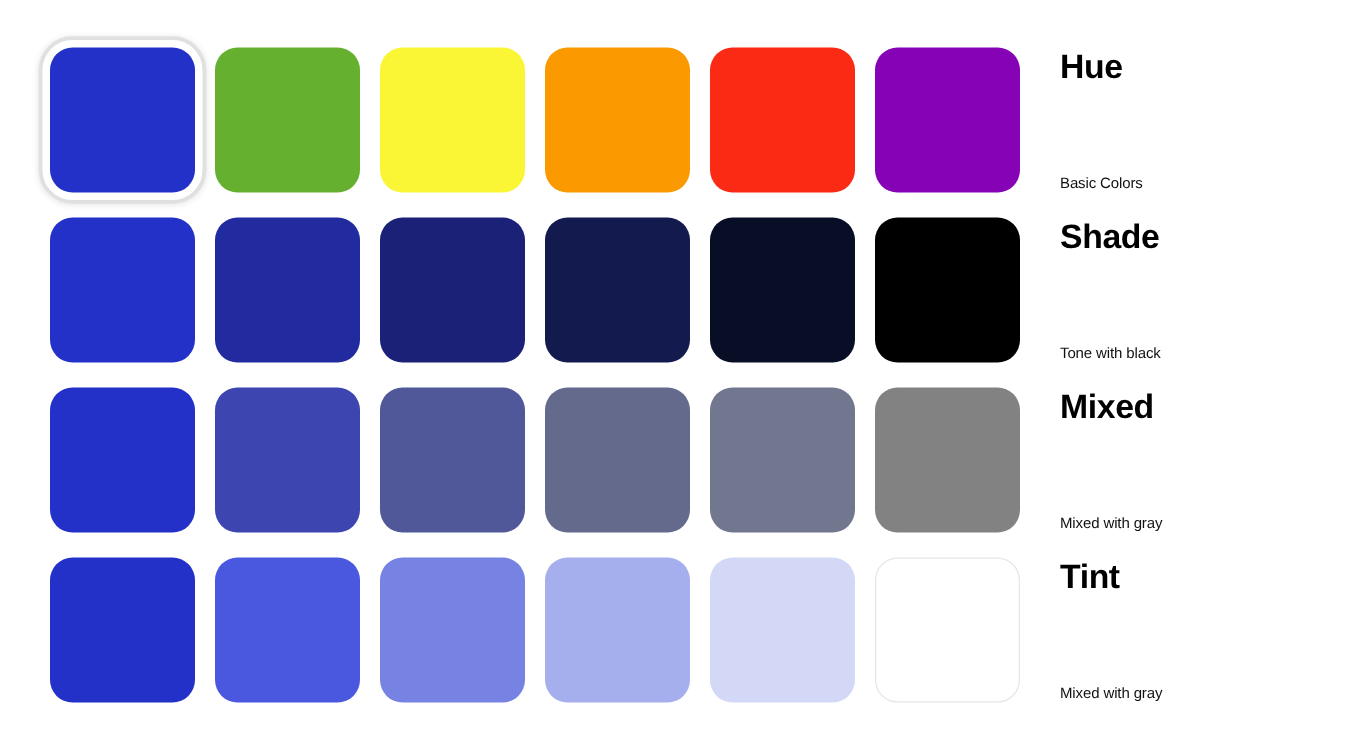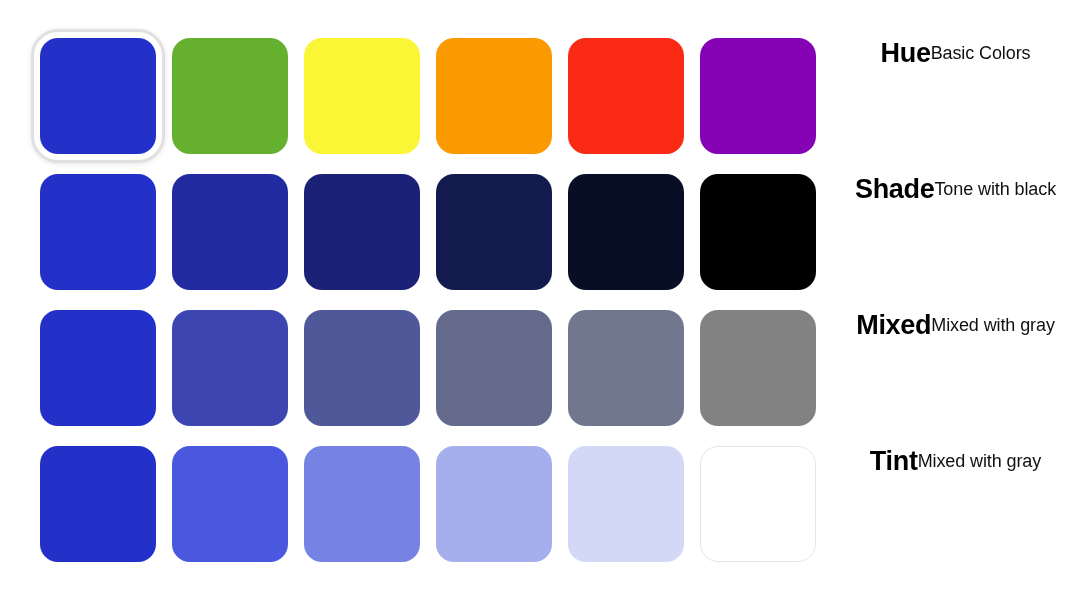--- a/index.html
+++ b/index.html
@@ -89,35 +89,35 @@
     left: 848px;
     top: 38px;
     display: flex;
     flex-direction: column;
     gap: 20px;
   }
 
   .label-block {
     height: 116px;
     display: flex;
-    flex-direction: row;
-    justify-content: center;
+    flex-direction: column;
+    justify-content: space-between;
     width: 215px;
   }
 
   .label-title {
     font-size: 27px;
     font-weight: bold;
     color: #000000;
     line-height: 1.15;
     letter-spacing: -0.3px;
   }
 
   .label-subtitle {
-    font-size: 18px;
+    font-size: 12px;
     font-weight: normal;
     color: #111111;
     line-height: 1.35;
     margin-top: 3px;
     letter-spacing: -0.1px;
   }
 </style>
 </head>
 <body>
 

